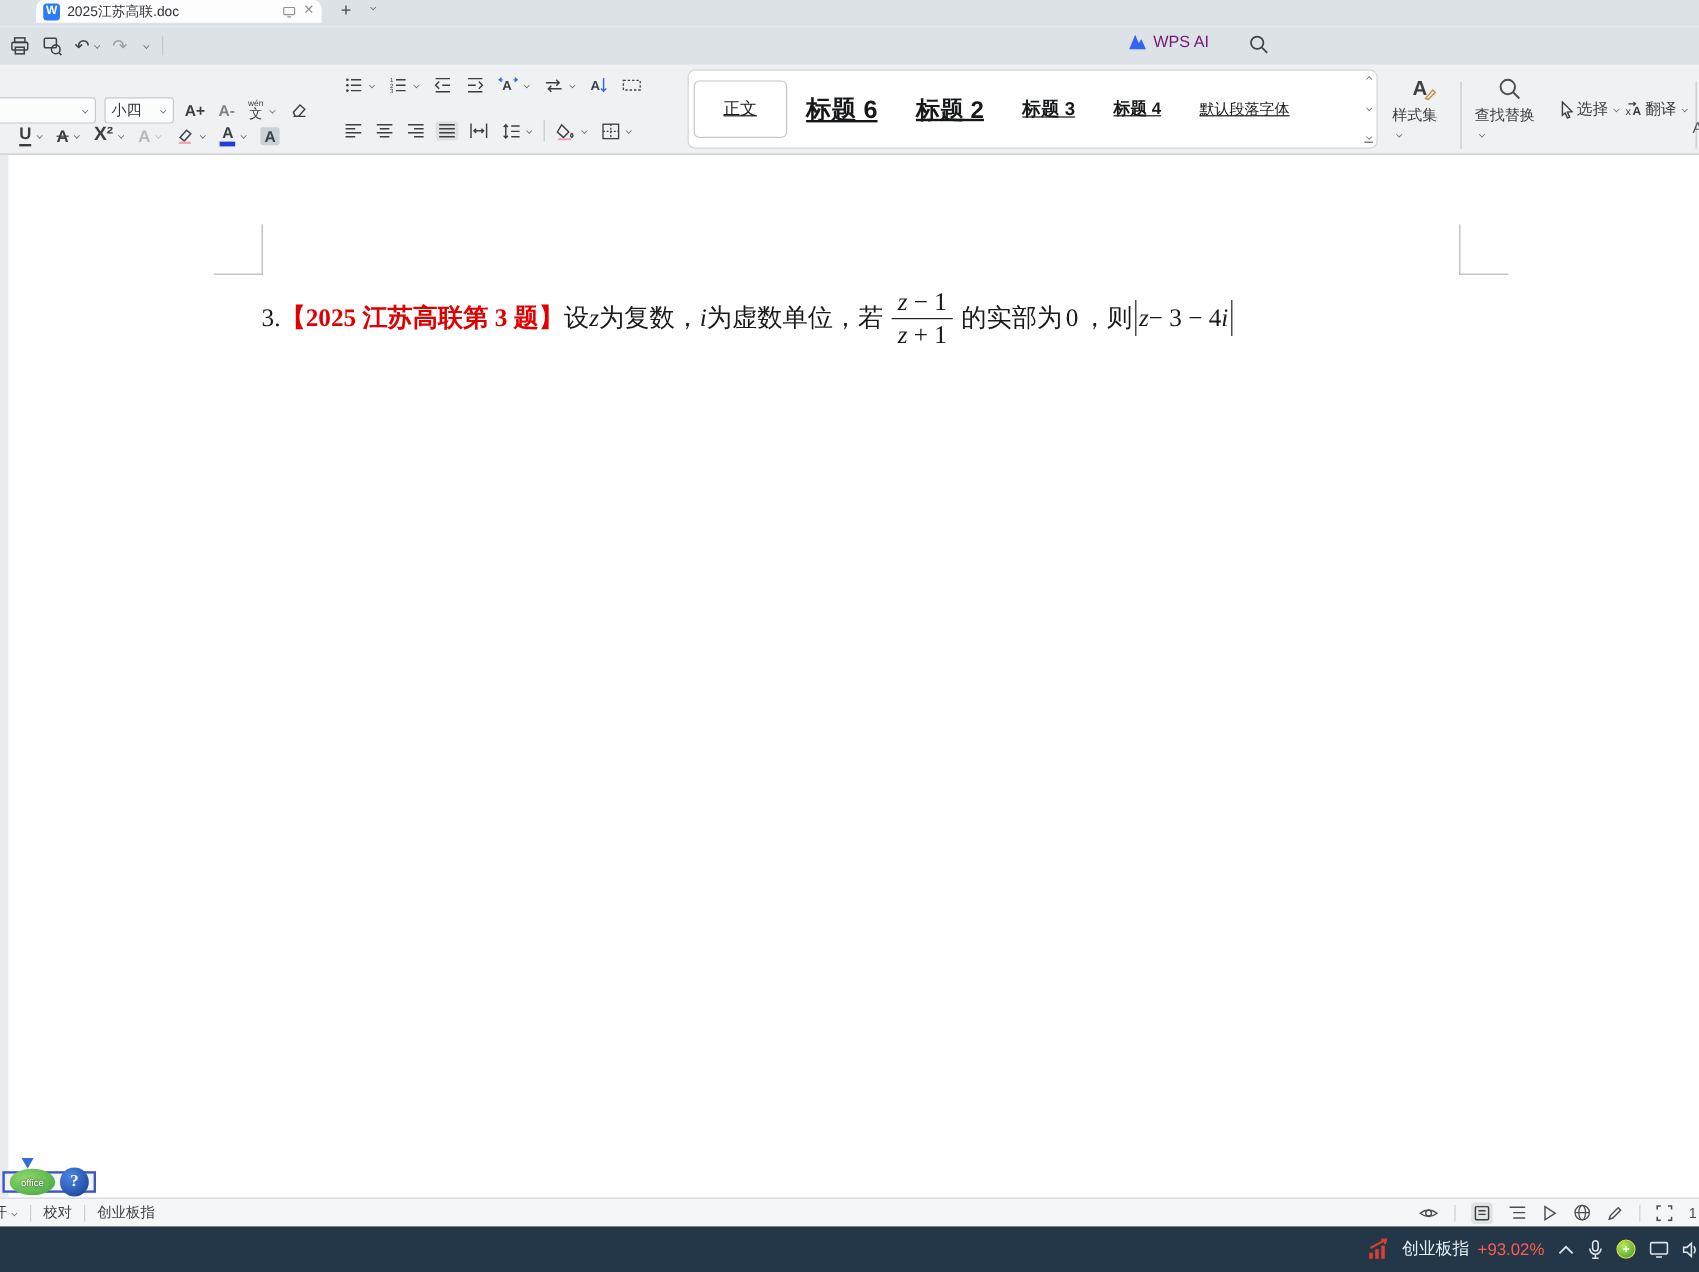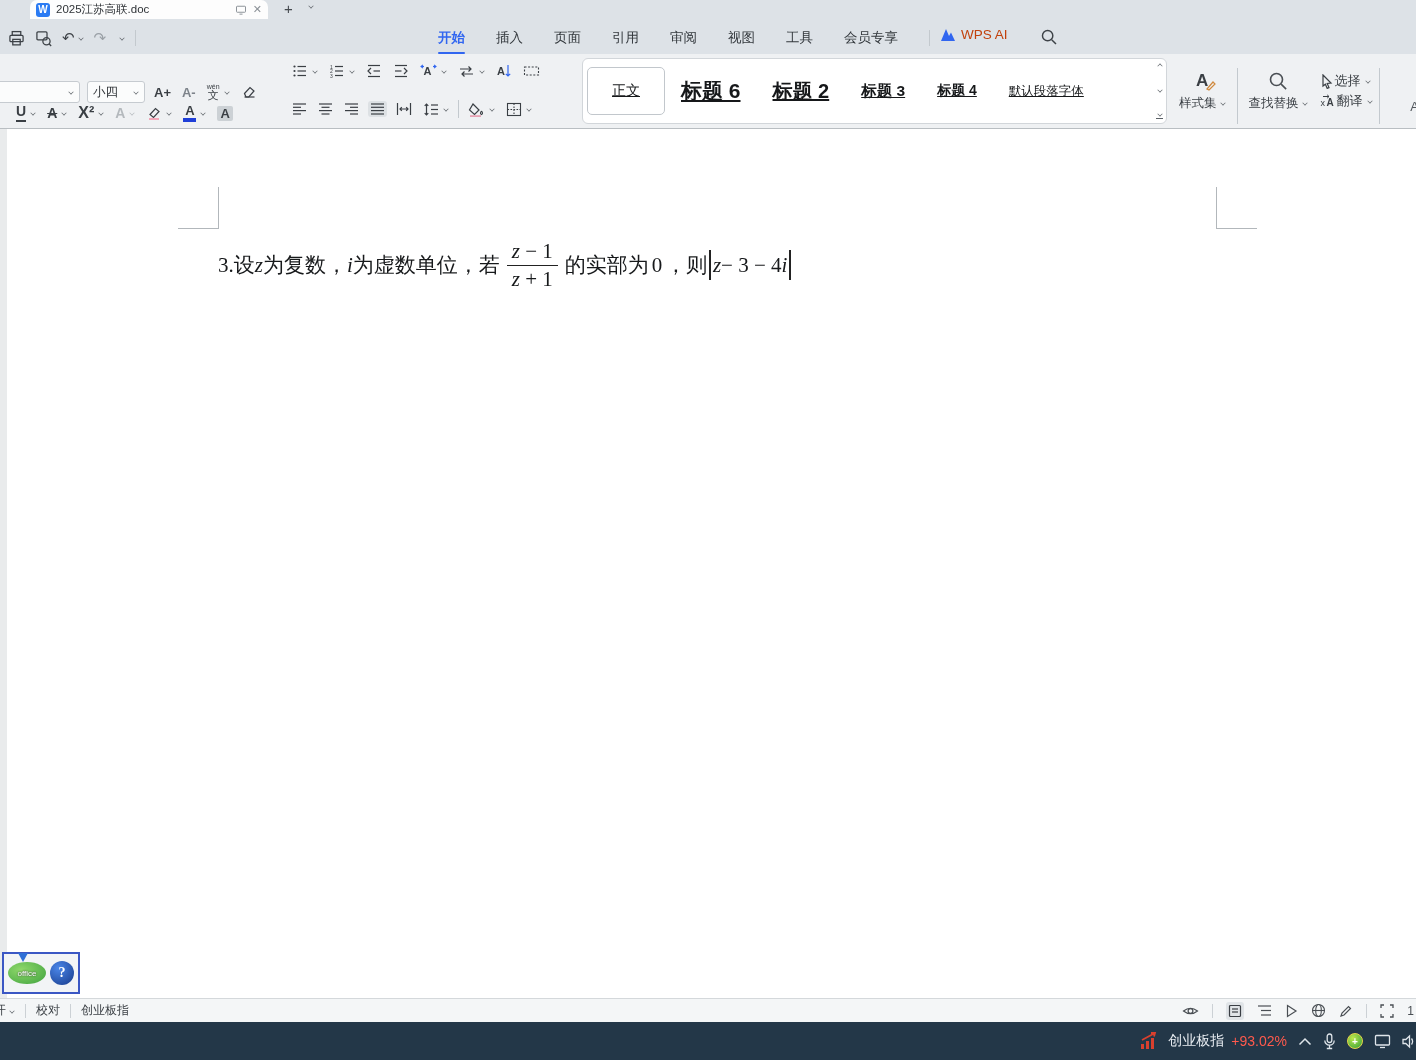--- a/index.html
+++ b/index.html
@@ -24,21 +24,21 @@
 
   
   .menubar { position:relative; height:32px; background:#dde2e7; display:flex; align-items:center; }
   .quick { display:flex; align-items:center; gap:10px; padding-left:8px; }
   .qbtn { display:flex; align-items:center; color:#3d4247; font-size:15px; }
   .vdiv { width:1px; background:#c3c9ce; align-self:center; }
   .menus { position:absolute; left:436px; top:0; height:32px; display:flex; align-items:center; gap:27px; }
   .menu-item { font-size:13.5px; color:#33383d; padding:4px 2px; position:relative; white-space:nowrap; }
   .menu-item.active { color:#3166f0; font-weight:bold; }
   .menu-item.active::after { content:""; position:absolute; left:2px; right:2px; bottom:-3px; height:2.5px; background:#3166f0; border-radius:2px; }
-  .wpsai { position:absolute; left:940px; top:5px; display:flex; align-items:center; gap:5px; font-size:13.5px; color:#c2410c; }
+  .wpsai { position:absolute; left:940px; top:5px; display:flex; align-items:center; gap:5px; font-size:13.5px; color:#701a75; }
   .searchbtn { position:absolute; left:1040px; top:6px; }
 
   
   .ribbon { position:relative; height:75px; background:#eff1f3; border-bottom:1px solid #b9bec2; display:flex; }
   .grp { display:flex; flex-direction:column; justify-content:space-between; padding:8px 4px 10px 4px; }
   .rrow { display:flex; align-items:center; gap:7px; }
   .rbtn { display:flex; align-items:center; gap:1px; padding:1px 2px; border-radius:3px; font-size:13px; color:#3a3f44; white-space:nowrap; }
   .rbtn.active { background:#dde1e4; }
   .combo { display:flex; align-items:center; justify-content:space-between; background:#fbfcfc; border:1px solid #c6cbd0;
            border-radius:3px; height:22px; padding:0 5px; font-size:12.5px; color:#2f3337; }
@@ -61,21 +61,21 @@
   .gcard.sel { border:1.5px solid #c2c7cc; border-radius:5px; padding:14px 24px; font-size:14px; background:#fff; }
   .g1 { font-size:21px; font-weight:bold; } .g2 { font-size:20px; font-weight:bold; }
   .g3 { font-size:15.5px; font-weight:bold; } .g4 { font-size:14px; font-weight:bold; }
   .g5 { font-size:12.5px; }
   .gscroll { position:absolute; right:3px; top:4px; bottom:4px; display:flex; flex-direction:column; justify-content:space-between; align-items:center; }
   .gs-up { transform:rotate(-135deg) scale(.6); margin:0; } .gs-dn { transform:rotate(45deg) scale(.6); margin:0; }
   .gs-more { display:flex; flex-direction:column; align-items:center; }
   .gs-more .ln { width:7px; height:1.2px; background:#5a6066; margin-top:1px; }
 
   .bigbtn { display:flex; flex-direction:column; align-items:center; justify-content:center; gap:4px; font-size:12.5px; color:#3a3f44; padding:4px 8px; }
-  .stackcol { display:flex; flex-direction:column; justify-content:center; padding:4px 2px; }
+  .stackcol { display:flex; flex-direction:row; justify-content:space-between; padding:4px 2px; }
   .partialA { position:absolute; right:-3px; bottom:14px; font-size:13px; color:#53585d; }
 
   svg.ic { display:block; }
 
   
   .docarea { position:relative; height:869px; background:#fff; font-family:"Liberation Serif","DejaVu Serif",serif; }
   .leftstrip { position:absolute; left:0; top:0; bottom:0; width:7px; background:#e9ebec; }
   .mark-l { position:absolute; left:178px; top:58px; width:41px; height:42px; border-right:1px solid #b2b7bb; border-bottom:1px solid #b2b7bb; }
   .mark-r { position:absolute; left:1216px; top:58px; width:41px; height:42px; border-left:1px solid #b2b7bb; border-bottom:1px solid #b2b7bb; }
   .line1 { position:absolute; left:218px; top:98px; height:76px; display:flex; align-items:center; font-size:21px; color:#17191b; white-space:nowrap; }
@@ -83,21 +83,21 @@
   .mi { font-style:italic; font-family:"Liberation Serif","DejaVu Serif",serif; }
   .frac { display:inline-flex; flex-direction:column; text-align:center; margin:0 7px; line-height:1.15; }
   .frac .top { border-bottom:1.6px solid #222; padding:0 5px 1px; }
   .frac .bot { padding-top:1px; }
   .absbar { display:inline-block; width:1.6px; height:30px; background:#222; margin:0 2px; vertical-align:middle; }
   .line2 { position:absolute; left:218px; top:198px; font-size:21px; color:#17191b; display:flex; align-items:baseline; }
   .blank { display:inline-block; width:132px; border-bottom:1.6px solid #222; height:20px; margin-left:4px; }
   .ans { margin-left:8px; }
 
   
-  .widget { position:absolute; left:2px; bottom:4px; width:78px; height:42px; border:2px solid #3b57c4; background:#f2f4f6;
+  .widget { position:absolute; left:2px; bottom:4px; width:78px; height:18px; border:2px solid #3b57c4; background:#f2f4f6;
             display:flex; align-items:center; justify-content:space-around; padding:0 2px; }
   .off-e { position:relative; width:38px; height:22px; background:radial-gradient(ellipse at 35% 35%, #8fd86a, #3fa23f);
            border-radius:50%; display:flex; align-items:center; justify-content:center; }
   .off-e span { color:#fff; font-size:8px; font-family:"Liberation Sans",sans-serif; text-shadow:0 0 2px #222; }
   .off-arrow { position:absolute; top:-9px; left:10px; width:0; height:0; border-left:5px solid transparent; border-right:5px solid transparent; border-top:9px solid #2f6fd6; }
   .helpq { width:24px; height:24px; border-radius:50%; background:radial-gradient(circle at 35% 30%, #4a86e8, #173a8a);
            color:#fff; font-weight:bold; font-size:14px; display:flex; align-items:center; justify-content:center; }
 
   
   .statusbar { height:24px; background:#f4f6f7; border-top:1px solid #d4d8db; display:flex; align-items:center; font-size:12px; color:#3a3f44; position:relative; overflow:hidden; }
@@ -158,31 +158,20 @@
       <span class="qbtn">
           <span>↶</span>
           <span class="cv sm"></span>
         </span>
       <span class="qbtn" style="color:#9aa0a6;">
           <span>↷</span>
         </span>
       <span class="cv sm"></span>
       <span class="vdiv" style="height:16px;"></span>
     </div>
-    <nav class="menus">
-      <span class="menu-item active">开始</span>
-      <span class="menu-item">插入</span>
-      <span class="menu-item">页面</span>
-      <span class="menu-item">引用</span>
-      <span class="menu-item">审阅</span>
-      <span class="menu-item">视图</span>
-      <span class="menu-item">工具</span>
-      <span class="menu-item">会员专享</span>
-      <span class="vdiv" style="height:16px;margin-left:2px;"></span>
-    </nav>
     <div class="wpsai">
       <svg class="ic" width="16" height="14" viewBox="0 0 16 14">
           <path d="M1,13 L6,1 L9,8 L11,4.5 L15,13 Z" fill="#3166f0"></path>
         </svg>
       <span>WPS AI</span>
     </div>
     <span class="searchbtn">
       <svg class="ic" width="18" height="18" viewBox="0 0 16 16" fill="none" stroke="#3d4247" stroke-width="1.3">
           <circle cx="6.8" cy="6.8" r="4.6"></circle>
           <line x1="10.4" y1="10.4" x2="14.2" y2="14.2"></line>
@@ -451,20 +440,21 @@
     <span class="partialA">A</span>
   </div>
 
   <div class="docarea">
     <div class="leftstrip"></div>
     <div class="mark-l"></div>
     <div class="mark-r"></div>
 
     <div class="line1">
       <span>3.</span>
+      <span class="red">【2025 江苏高联第 3 题】</span>
       <span>设 </span>
         <span class="mi">z</span>
         <span> 为复数， </span>
         <span class="mi">i</span>
         <span> 为虚数单位，若</span>
       <span class="frac">
         <span class="top"><span class="mi">z</span><span> − 1</span></span>
         <span class="bot"><span class="mi">z</span><span> + 1</span></span>
       </span>
       <span>的实部为</span>

